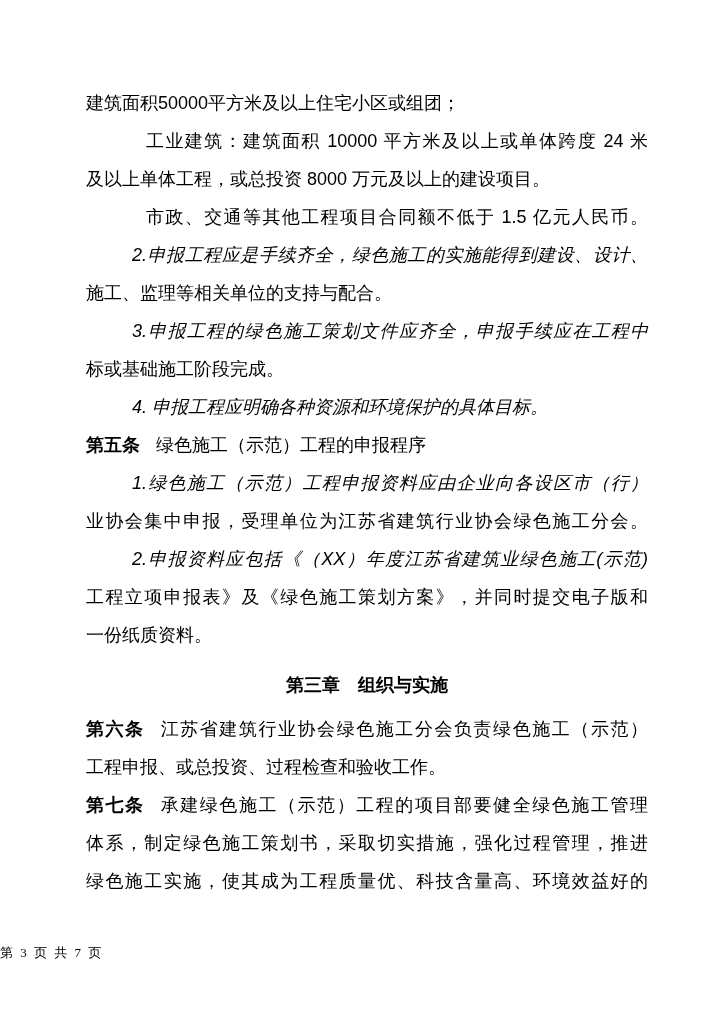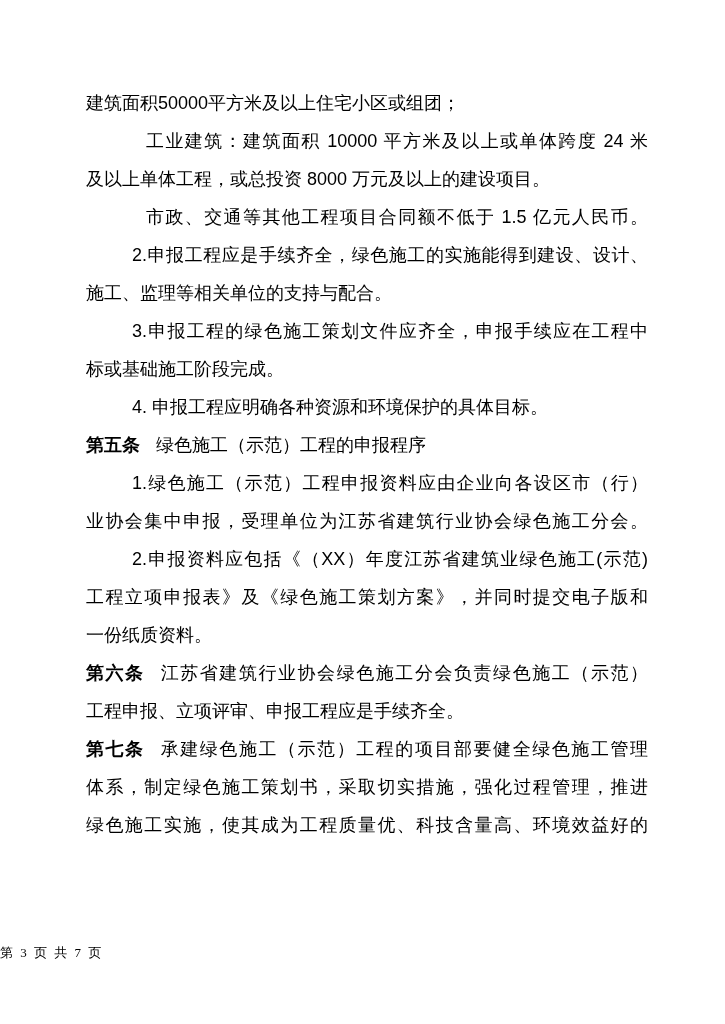--- a/index.html
+++ b/index.html
@@ -28,21 +28,21 @@
   }
   .ln {
     text-align: justify;
     text-align-last: left;
   }
   
   .fill {
     text-align-last: justify;
   }
   
-  .ind-a { text-indent: 46px; }
+  .ind-a { text-indent: 46px; font-style: italic; }
   
   .ind-b { text-indent: 60px; }
   .bold { font-weight: 400; }
   .lead {
     font-weight: 700;
     margin-right: 16px;
   }
   .chapter {
     text-align: center;
     text-align-last: center;
@@ -88,25 +88,26 @@
     </div>
 
     <div class="ln ind-a fill">1.绿色施工（示范）工程申报资料应由企业向各设区市（行）</div>
     <div class="ln fill">业协会集中申报，受理单位为江苏省建筑行业协会绿色施工分会。</div>
 
     <div class="ln ind-a fill">2.申报资料应包括《（XX）年度江苏省建筑业绿色施工(示范)</div>
     <div class="ln fill">工程立项申报表》及《绿色施工策划方案》，并同时提交电子版和</div>
     <div class="ln">一份纸质资料。</div>
 
 
+    <div class="ln chapter">第三章　组织与实施</div>
 
     <div class="ln fill">
       <span class="lead">第六条</span><span>江苏省建筑行业协会绿色施工分会负责绿色施工（示范）</span>
     </div>
-    <div class="ln">工程申报、立项评审、申报工程应是手续齐全。</div>
+    <div class="ln">工程申报、或总投资、过程检查和验收工作。</div>
 
     <div class="ln fill">
       <span class="lead">第七条</span><span>承建绿色施工（示范）工程的项目部要健全绿色施工管理</span>
     </div>
     <div class="ln fill">体系，制定绿色施工策划书，采取切实措施，强化过程管理，推进</div>
     <div class="ln fill">绿色施工实施，使其成为工程质量优、科技含量高、环境效益好的</div>
 
   </div>
 
   <div class="footer">第 3 页 共 7 页</div>

